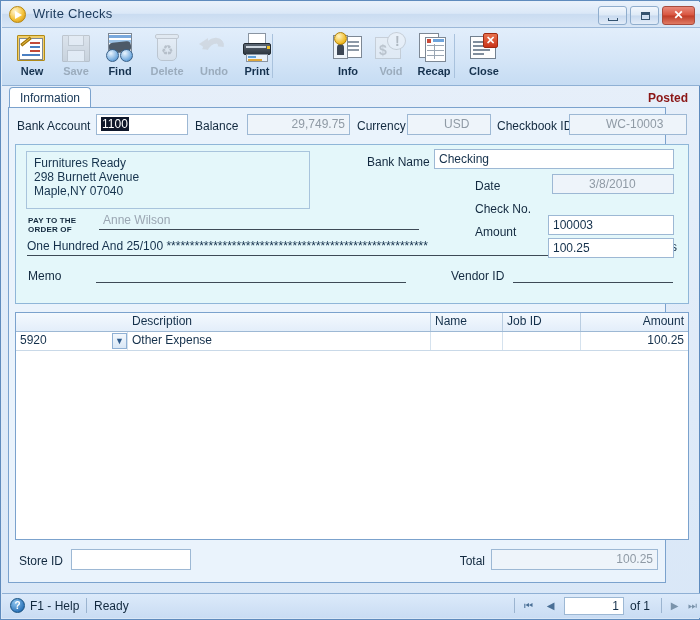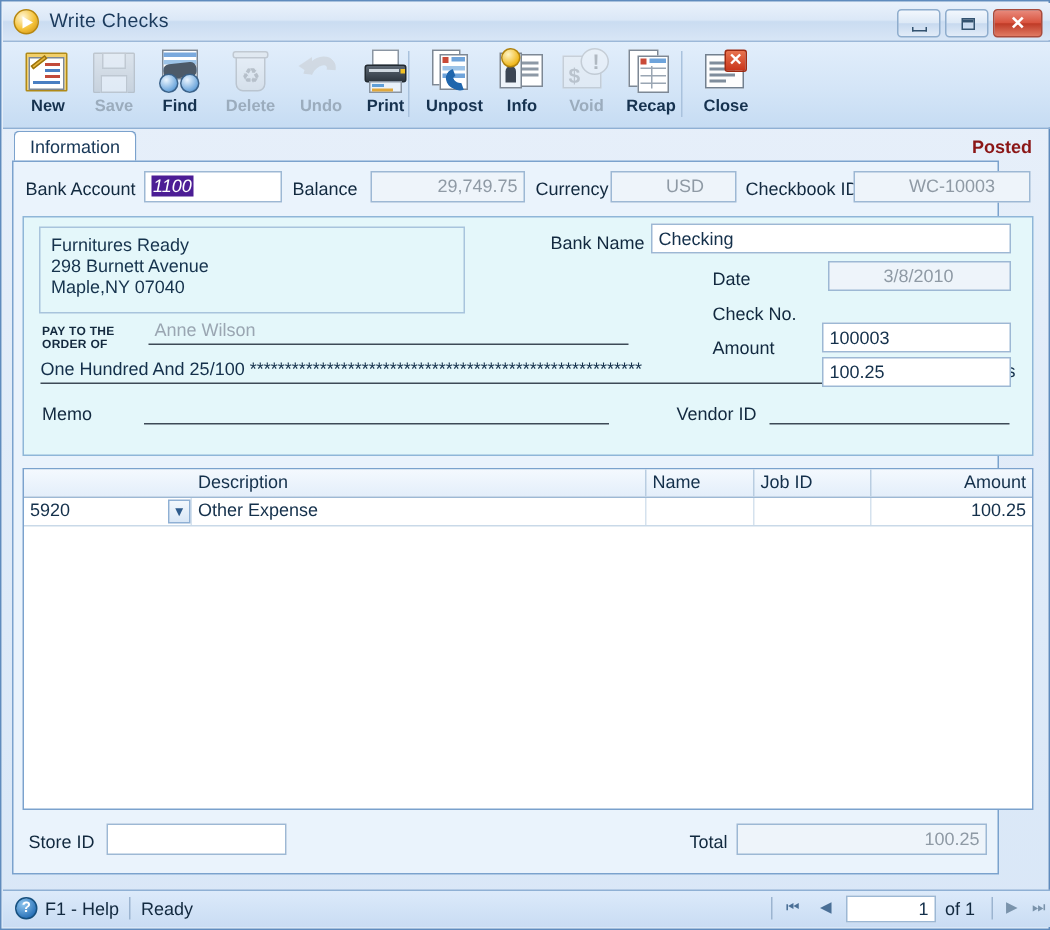--- a/index.html
+++ b/index.html
@@ -247,21 +247,21 @@
     position: absolute; box-sizing: border-box;
     background: #ffffff; border: 1px solid #9db8d4;
     font-size: 12px; color: #14304b;
     padding: 2px 4px; line-height: 15px;
     overflow: hidden; white-space: nowrap;
   }
   .inp.ro { background: #eef4fa; color: #8f9aa5; padding-left: 36px; }
   .inp.num { text-align: left; margin-top: 18px; }
   .inp.numro { text-align: right; background:#eef4fa; color:#8f9aa5; }
   .sel-text {
-    background: #4c1d95; color: #ffffff; padding: 0 1px; font-style: italic;
+    background: #0f172a; color: #ffffff; padding: 0 1px;
   }
 
   
   #check-area {
     position: absolute; left: 6px; top: 36px;
     width: 674px; height: 160px;
     background: #e4f7fa;
     border: 1px solid #8fb6d8;
     box-sizing: border-box;
   }
@@ -486,32 +486,20 @@
         <span class="out"></span>
           <span class="o1"></span>
           <span class="o2"></span>
           <span class="led"></span>
       </div>
       <div class="lbl">Print</div>
     </div>
 
     <div class="tbsep" style="left:270px"></div>
 
-    <div class="tbtn" style="left:275px">
-      <div class="ico i-unpost">
-        <span class="p1"></span>
-          <span class="p2"></span>
-        <span class="r1"></span>
-          <span class="b1"></span>
-          <span class="b2"></span>
-          <span class="b3"></span>
-        <span class="arc"></span>
-      </div>
-      <div class="lbl">Unpost</div>
-    </div>
 
     <div class="tbtn" style="left:320px">
       <div class="ico i-info">
         <span class="card"></span>
           <span class="c1"></span>
           <span class="c2"></span>
           <span class="c3"></span>
         <span class="badge"></span>
           <span class="person"></span>
           <span class="head2"></span>

